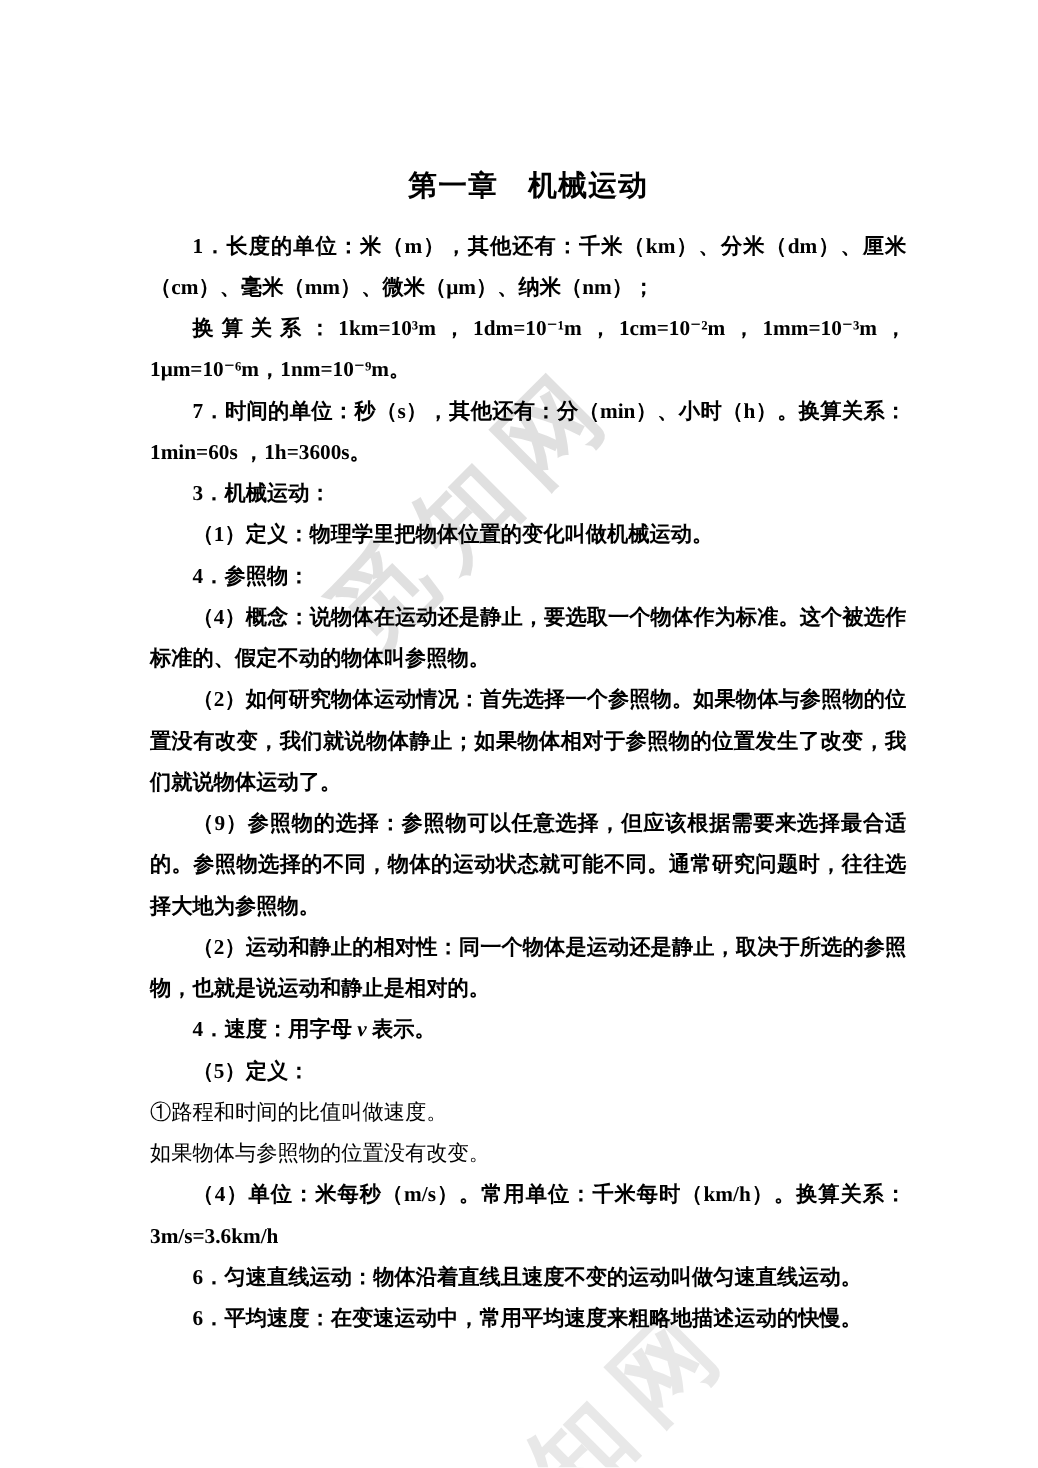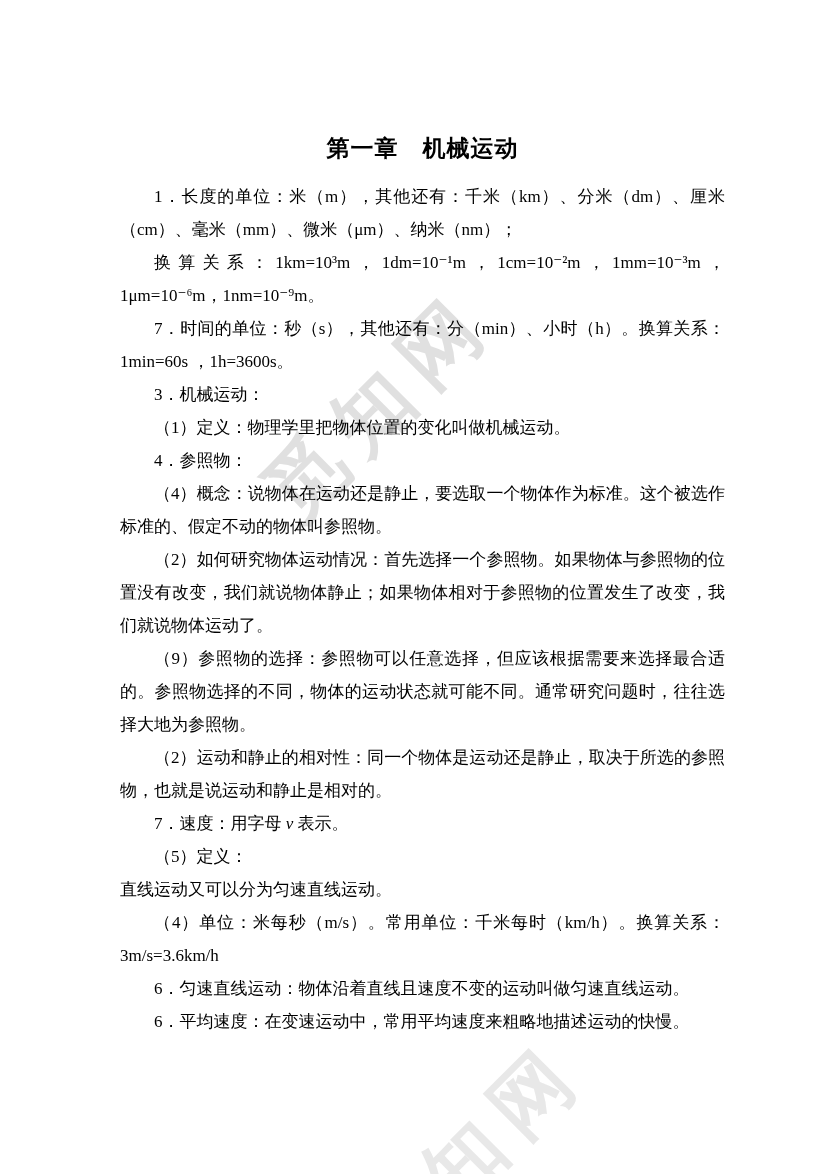--- a/index.html
+++ b/index.html
@@ -26,21 +26,21 @@
     text-align: center;
     margin: 0 0 16px 0;
     letter-spacing: 1px;
   }
   .content p {
     font-size: 17px;
     line-height: 33px;
     margin: 0;
     text-align: justify;
   }
-  .indent { text-indent: 34px; }
+  .indent { text-indent: 34px; font-weight: bold; }
   .noindent { text-indent: 0; }
   .var { font-style: italic; }
   .formula-line { line-height: 46px; }
   .frac {
     display: inline-block;
     vertical-align: middle;
     text-align: center;
     font-size: 13px;
     line-height: 1.15;
     margin: 0 3px;
@@ -98,27 +98,28 @@
     <p class="indent">4．参照物：</p>
 
     <p class="indent">（4）概念：说物体在运动还是静止，要选取一个物体作为标准。这个被选作标准的、假定不动的物体叫参照物。</p>
 
     <p class="indent">（2）如何研究物体运动情况：首先选择一个参照物。如果物体与参照物的位置没有改变，我们就说物体静止；如果物体相对于参照物的位置发生了改变，我们就说物体运动了。</p>
 
     <p class="indent">（9）参照物的选择：参照物可以任意选择，但应该根据需要来选择最合适的。参照物选择的不同，物体的运动状态就可能不同。通常研究问题时，往往选择大地为参照物。</p>
 
     <p class="indent">（2）运动和静止的相对性：同一个物体是运动还是静止，取决于所选的参照物，也就是说运动和静止是相对的。</p>
 
-    <p class="indent"><span>7．速度：用字母 </span><span class="var">v</span><span> 表示。</span></p>
+    <p class="indent"><span>4．速度：用字母 </span><span class="var">v</span><span> 表示。</span></p>
 
 
     <p class="indent">（5）定义：</p>
 
+    <p class="noindent">①路程和时间的比值叫做速度。</p>
 
-    <p class="noindent">直线运动又可以分为匀速直线运动。</p>
+    <p class="noindent">如果物体与参照物的位置没有改变。</p>
 
 
     <p class="indent">（4）单位：米每秒（m/s）。常用单位：千米每时（km/h）。换算关系：3m/s=3.6km/h</p>
 
     <p class="indent">6．匀速直线运动：物体沿着直线且速度不变的运动叫做匀速直线运动。</p>
 
     <p class="indent">6．平均速度：在变速运动中，常用平均速度来粗略地描述运动的快慢。</p>
 
     <p class="indent"></p>
 

